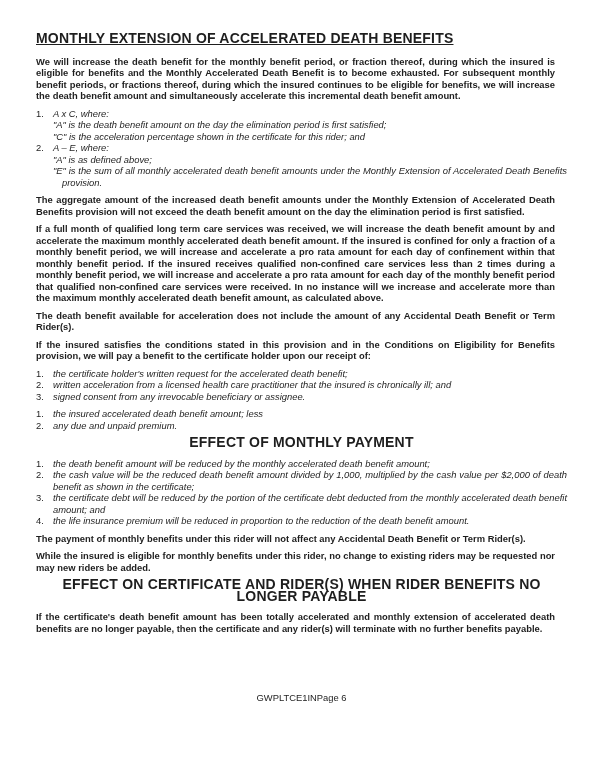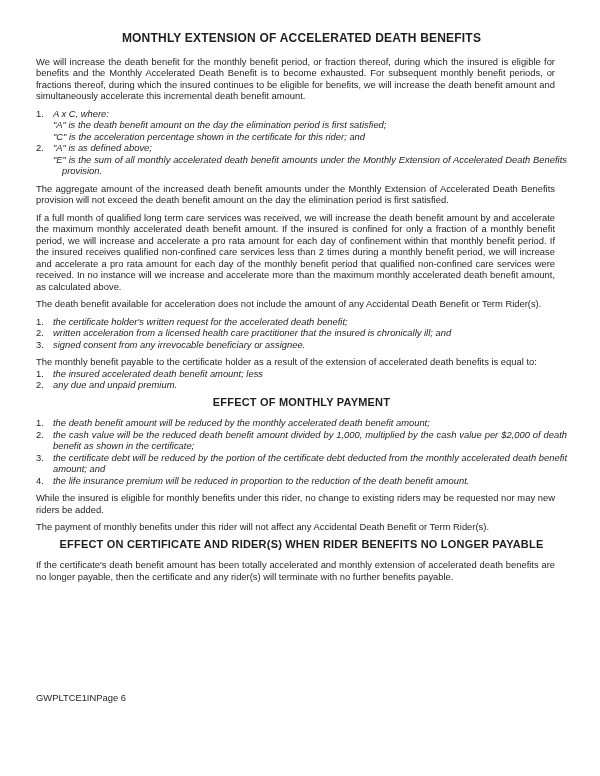--- a/index.html
+++ b/index.html
@@ -15,53 +15,54 @@
     overflow: hidden;
     box-sizing: border-box;
   }
   .content {
     position: absolute;
     top: 33px;
     left: 36px;
     right: 33px;
   }
   .doc-title {
-    text-align: center;
     font-weight: bold;
-    font-size: 12px;
+    font-size: 14px;
     margin: 0 0 11px 0;
     letter-spacing: 0.2px;
+    text-decoration: underline;
   }
   .section-heading {
     text-align: center;
     font-weight: bold;
-    font-size: 11px;
+    font-size: 14px;
     margin: 3px 0 9px 0;
     letter-spacing: 0.2px;
   }
   p.para {
     margin: 0 12px 6px 0;
     text-align: justify;
+    font-weight: bold;
   }
   .list-block { margin: 0 0 6px 0; }
   .li-row { display: flex; }
   .li-num { flex: 0 0 17px; }
   .li-body { flex: 1 1 auto; text-align: justify; font-style: italic; }
   .def-line {
     padding-left: 9px;
     text-indent: -9px;
     text-align: justify;
   }
   .footer {
     position: absolute;
     left: 36px;
     right: 33px;
     top: 692px;
     display: flex;
-    justify-content: flex-start;
+    justify-content: center;
   }
 </style>
 </head>
 <body>
 
 <div class="page">
   <div class="content">
 
     <div class="doc-title">MONTHLY EXTENSION OF ACCELERATED DEATH BENEFITS</div>
 
@@ -73,49 +74,50 @@
         <span class="li-num">1.</span>
         <div class="li-body">
           <div>A x C, where:</div>
           <div class="def-line">"A" is the death benefit amount on the day the elimination period is first satisfied;</div>
           <div class="def-line">"C" is the acceleration percentage shown in the certificate for this rider; and</div>
         </div>
       </div>
       <div class="li-row">
         <span class="li-num">2.</span>
         <div class="li-body">
+          <div>A – E, where:</div>
           <div class="def-line">"A" is as defined above;</div>
           <div class="def-line">"E" is the sum of all monthly accelerated death benefit amounts under the Monthly Extension of Accelerated Death Benefits provision.</div>
         </div>
       </div>
     </div>
 
     <p class="para">The aggregate amount of the increased death benefit amounts under the Monthly Extension of Accelerated Death Benefits provision will not exceed the death benefit amount on the day the elimination period is first satisfied.</p>
 
     <p class="para">If a full month of qualified long term care services was received, we will increase the death benefit amount by and accelerate the maximum monthly accelerated death benefit amount. If the insured is confined for only a fraction of a monthly benefit period, we will increase and accelerate a pro rata amount for each day of confinement within that monthly benefit period. If the insured receives qualified non-confined care services less than 2 times during a monthly benefit period, we will increase and accelerate a pro rata amount for each day of the monthly benefit period that qualified non-confined care services were received. In no instance will we increase and accelerate more than the maximum monthly accelerated death benefit amount, as calculated above.</p>
 
     <p class="para">The death benefit available for acceleration does not include the amount of any Accidental Death Benefit or Term Rider(s).</p>
 
+    <p class="para">If the insured satisfies the conditions stated in this provision and in the Conditions on Eligibility for Benefits provision, we will pay a benefit to the certificate holder upon our receipt of:</p>
 
     <div class="list-block">
       <div class="li-row">
         <span class="li-num">1.</span>
         <div class="li-body">the certificate holder's written request for the accelerated death benefit;</div>
       </div>
       <div class="li-row">
         <span class="li-num">2.</span>
         <div class="li-body">written acceleration from a licensed health care practitioner that the insured is chronically ill; and</div>
       </div>
       <div class="li-row">
         <span class="li-num">3.</span>
         <div class="li-body">signed consent from any irrevocable beneficiary or assignee.</div>
       </div>
     </div>
 
-    <p class="para" style="margin-bottom:0;">The monthly benefit payable to the certificate holder as a result of the extension of accelerated death benefits is equal to:</p>
 
     <div class="list-block">
       <div class="li-row">
         <span class="li-num">1.</span>
         <div class="li-body">the insured accelerated death benefit amount; less</div>
       </div>
       <div class="li-row">
         <span class="li-num">2.</span>
         <div class="li-body">any due and unpaid premium.</div>
       </div>
@@ -136,23 +138,23 @@
       <div class="li-row">
         <span class="li-num">3.</span>
         <div class="li-body">the certificate debt will be reduced by the portion of the certificate debt deducted from the monthly accelerated death benefit amount; and</div>
       </div>
       <div class="li-row">
         <span class="li-num">4.</span>
         <div class="li-body">the life insurance premium will be reduced in proportion to the reduction of the death benefit amount.</div>
       </div>
     </div>
 
+    <p class="para">The payment of monthly benefits under this rider will not affect any Accidental Death Benefit or Term Rider(s).</p>
+
     <p class="para">While the insured is eligible for monthly benefits under this rider, no change to existing riders may be requested nor may new riders be added.</p>
-
-    <p class="para">The payment of monthly benefits under this rider will not affect any Accidental Death Benefit or Term Rider(s).</p>
 
     <div class="section-heading">EFFECT ON CERTIFICATE AND RIDER(S) WHEN RIDER BENEFITS NO LONGER PAYABLE</div>
 
     <p class="para">If the certificate's death benefit amount has been totally accelerated and monthly extension of accelerated death benefits are no longer payable, then the certificate and any rider(s) will terminate with no further benefits payable.</p>
 
   </div>
 
   <div class="footer">
     <span>GWPLTCE1IN</span>
     <span>Page 6</span>

